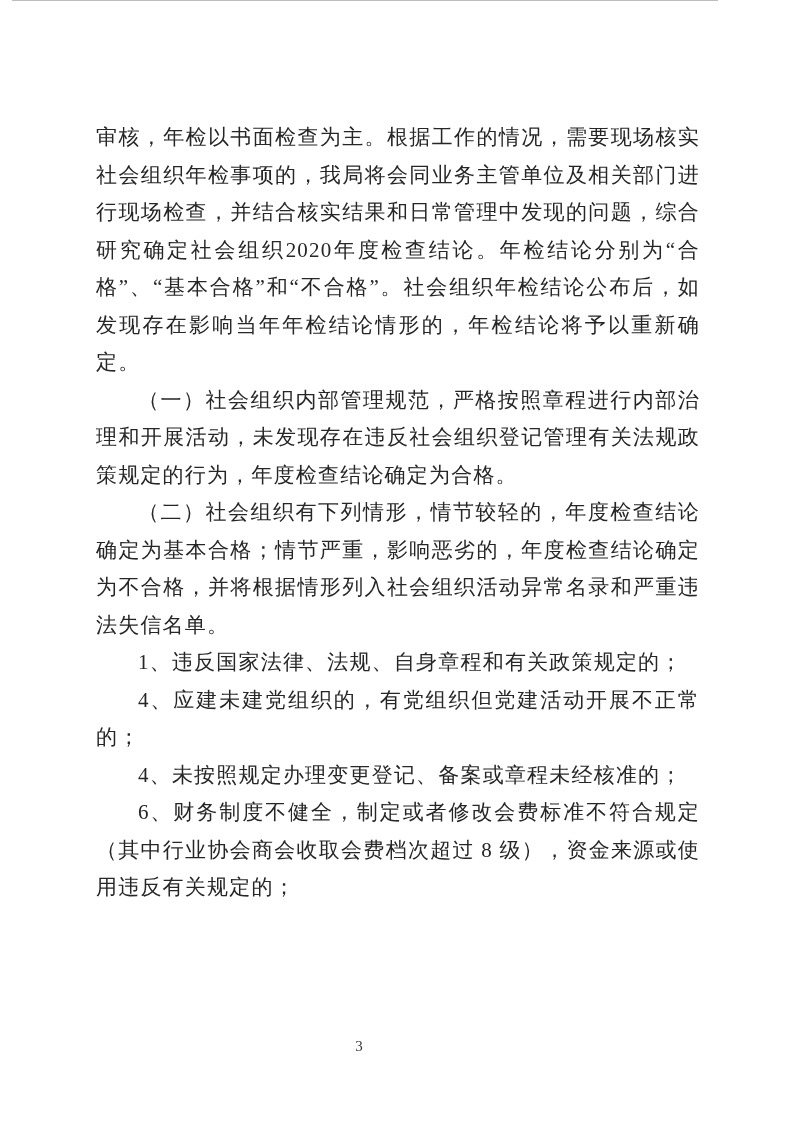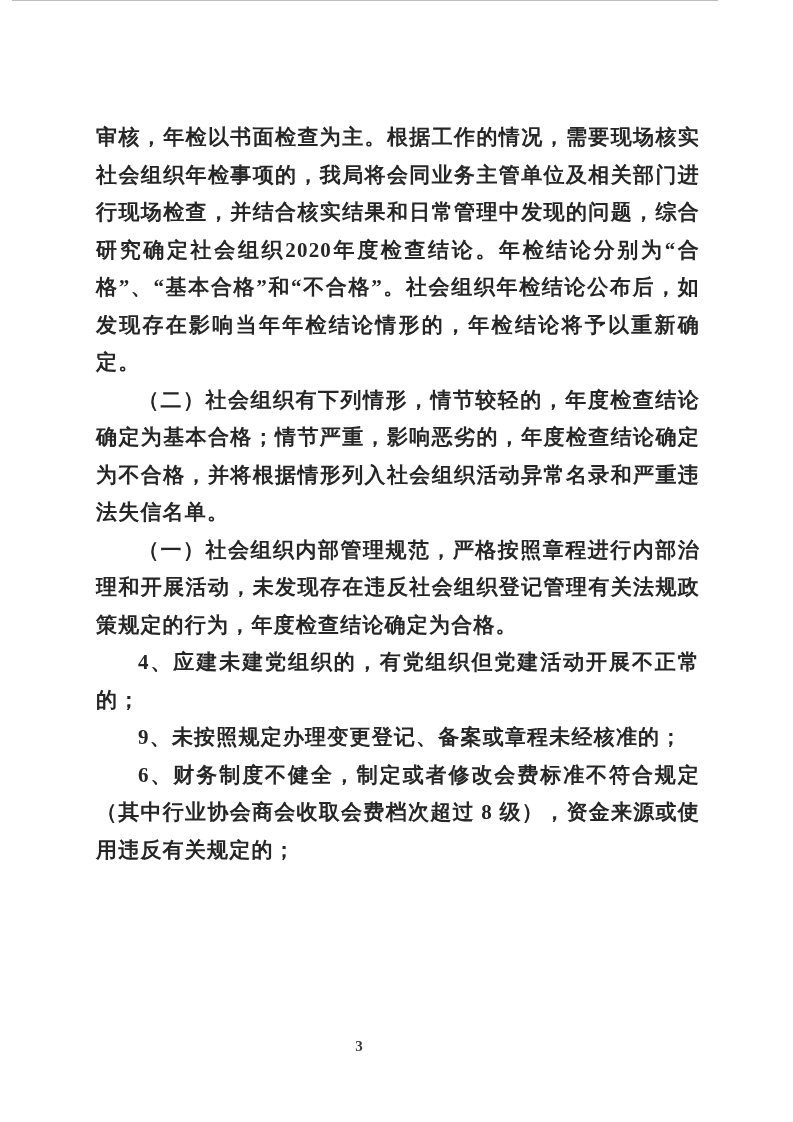--- a/index.html
+++ b/index.html
@@ -8,21 +8,20 @@
     background: #ffffff;
   }
   .page {
     position: relative;
     width: 718px;
     height: 1122px;
     background: #ffffff;
     overflow: hidden;
     font-family: "Liberation Serif", "DejaVu Serif", serif;
     color: #262626;
-    font-weight: bold;
   }
   
   .scan-artifact {
     position: absolute;
     top: 0;
     left: 12px;
     right: 0;
     height: 1px;
     background: #9a9a9a;
     opacity: 0.65;
@@ -58,21 +57,22 @@
   }
 </style>
 </head>
 <body>
 
 <div class="page">
   <div class="scan-artifact"></div>
 
   <div class="content">
     <p>审核，年检以书面检查为主。根据工作的情况，需要现场核实社会组织年检事项的，我局将会同业务主管单位及相关部门进行现场检查，并结合核实结果和日常管理中发现的问题，综合研究确定社会组织2020年度检查结论。年检结论分别为“合格”、“基本合格”和“不合格”。社会组织年检结论公布后，如发现存在影响当年年检结论情形的，年检结论将予以重新确定。</p>
+    <p class="indent">（一）社会组织内部管理规范，严格按照章程进行内部治理和开展活动，未发现存在违反社会组织登记管理有关法规政策规定的行为，年度检查结论确定为合格。</p>
     <p class="indent">（二）社会组织有下列情形，情节较轻的，年度检查结论确定为基本合格；情节严重，影响恶劣的，年度检查结论确定为不合格，并将根据情形列入社会组织活动异常名录和严重违法失信名单。</p>
-    <p class="indent">（一）社会组织内部管理规范，严格按照章程进行内部治理和开展活动，未发现存在违反社会组织登记管理有关法规政策规定的行为，年度检查结论确定为合格。</p>
+    <p class="indent">1、违反国家法律、法规、自身章程和有关政策规定的；</p>
     <p class="indent">4、应建未建党组织的，有党组织但党建活动开展不正常的；</p>
-    <p class="indent">9、未按照规定办理变更登记、备案或章程未经核准的；</p>
+    <p class="indent">4、未按照规定办理变更登记、备案或章程未经核准的；</p>
     <p class="indent">6、财务制度不健全，制定或者修改会费标准不符合规定（其中行业协会商会收取会费档次超过 8 级），资金来源或使用违反有关规定的；</p>
   </div>
 
   <div class="page-number">3</div>
 </div>
 
 </body></html>

